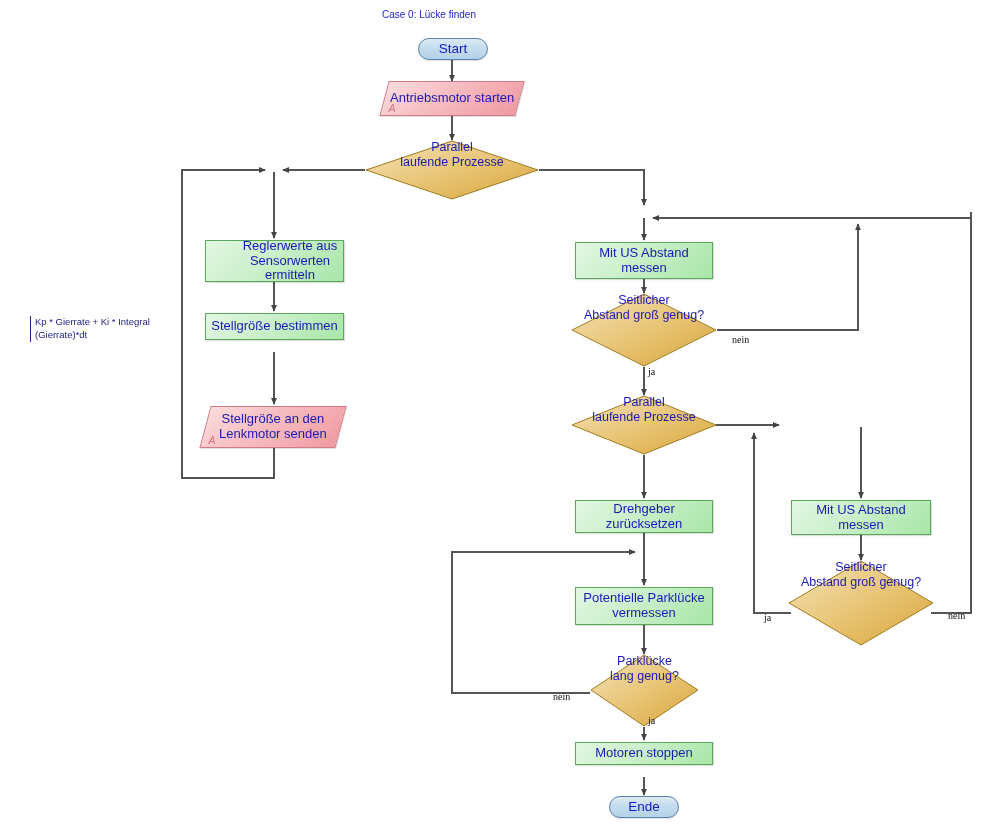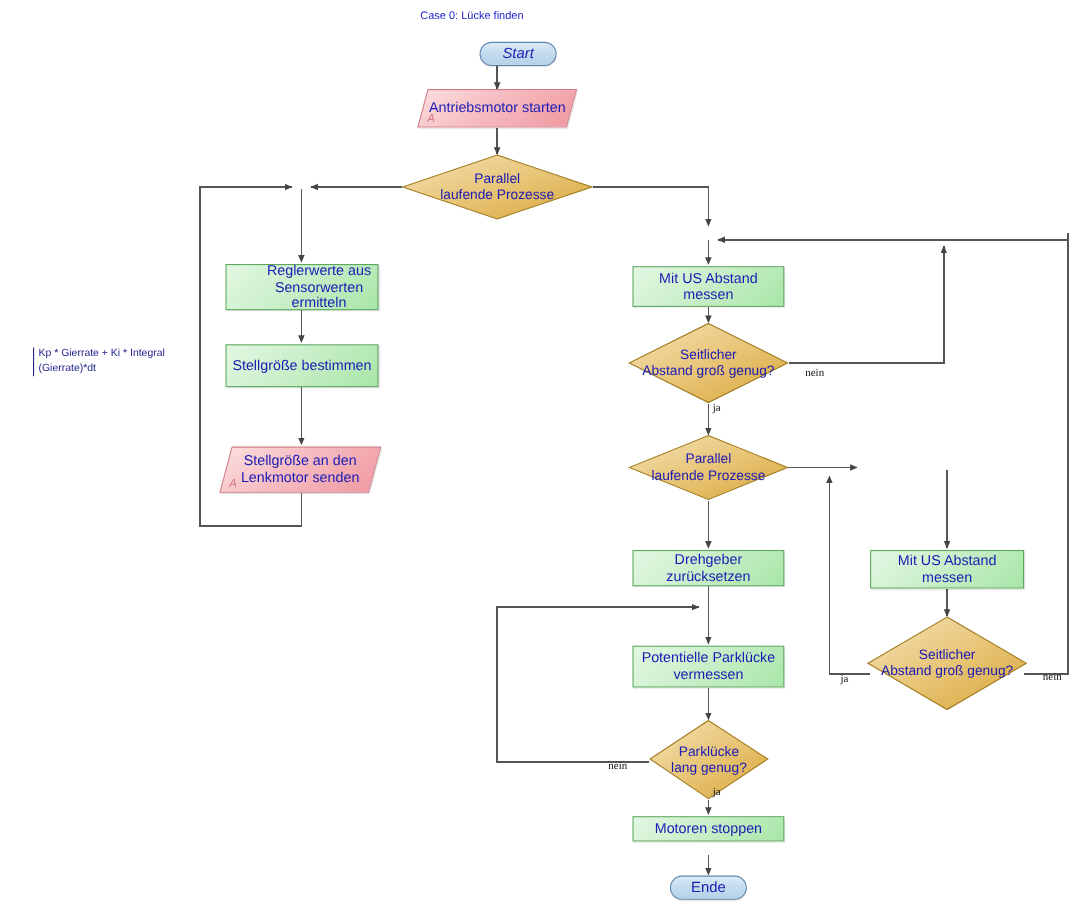--- a/index.html
+++ b/index.html
@@ -33,21 +33,21 @@
       background:linear-gradient(135deg,#fbdcdc 0%,#f6bfc3 40%,#f09aa2 100%);
       transform:skewX(-15deg);box-shadow:1px 1px 1px rgba(0,0,0,.13);}
   .io > .io-txt{transform:skewX(15deg);display:block;}
   .io-tag{position:absolute;left:6px;bottom:1px;font-size:10.5px;font-style:italic;
       color:#d8737f;transform:skewX(15deg);}
 
   
   .diamond{position:absolute;}
   .diamond svg{position:absolute;left:0;top:0;}
   .diamond .dtext{position:absolute;left:0;top:0;width:100%;height:100%;
-      display:flex;align-items:center;justify-content:center;text-align:center;
+      display:flex;justify-content:center;text-align:center;
       color:#1a1ab4;font-size:12.5px;line-height:1.18;}
 
   
   .elabel{position:absolute;font-size:10px;color:#111;white-space:nowrap;font-family:Liberation Serif, serif;}
 
   
   .note{position:absolute;font-size:9.5px;color:#22228c;line-height:1.35;
         border-left:1.5px solid #22228c;padding-left:4px;white-space:pre-line;margin-left:16px;}
 </style>
 </head>
@@ -108,21 +108,21 @@
 
       <path d="M644,777 L644,795" marker-end="url(#ah)"></path>
     </g>
   </svg>
 
   <div class="title" style="left:382px;top:9px;">Case 0: Lücke finden</div>
 
   <div class="note" style="left:14px;top:316px;width:150px;">Kp * Gierrate + Ki * Integral
 (Gierrate)*dt</div>
 
-  <div class="node terminator" style="left:436px;top:38px;width:70px;height:22px;font-style:italic;">
+  <div class="node terminator" style="left:418px;top:38px;width:70px;height:22px;">
     <span>Start</span>
   </div>
 
   <div class="node io" style="left:384px;top:81px;width:136px;height:35px;">
     <span class="io-txt">Antriebsmotor starten</span>
     <span class="io-tag">A</span>
   </div>
 
   <div class="diamond" style="left:365px;top:140px;width:174px;height:60px;">
     <svg width="174" height="60">
@@ -143,21 +143,21 @@
     </div>
   </div>
 
   <div class="node process" style="left:205px;top:240px;width:139px;height:42px;padding-left:31px;">
     <div>
       <div>Reglerwerte aus</div>
       <div>Sensorwerten ermitteln</div>
     </div>
   </div>
 
-  <div class="node process" style="left:205px;top:313px;width:139px;height:39px;">
+  <div class="node process" style="left:205px;top:313px;width:139px;height:27px;">
     <span>Stellgröße bestimmen</span>
   </div>
 
   <div class="node io" style="left:205px;top:406px;width:136px;height:42px;">
     <span class="io-txt">
       <span>Stellgröße an den</span><br>
       <span>Lenkmotor senden</span>
     </span>
     <span class="io-tag">A</span>
   </div>

